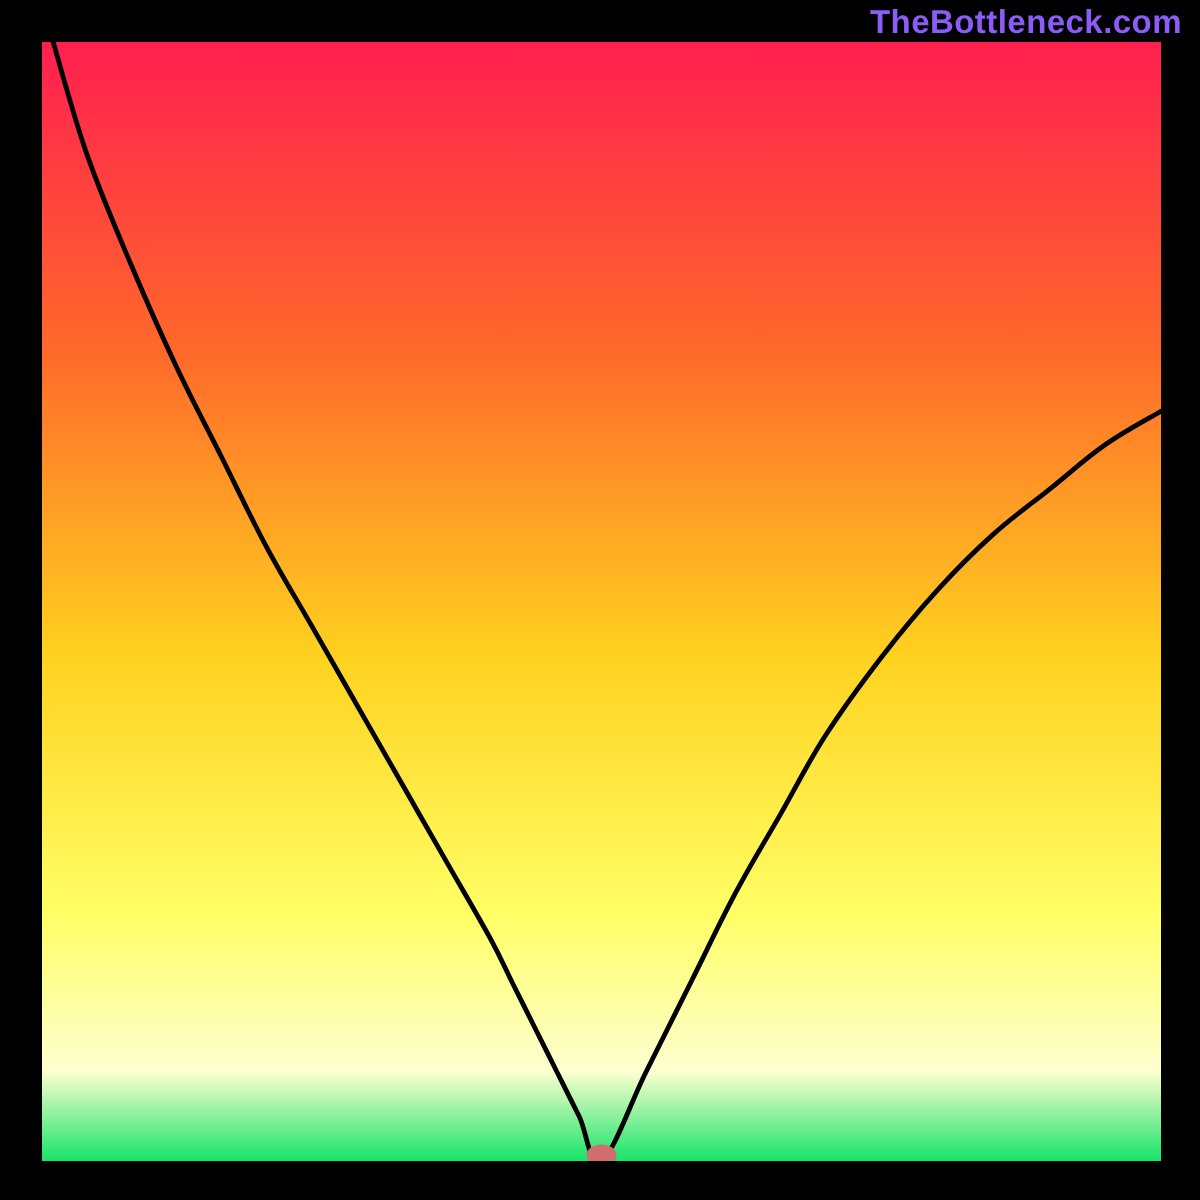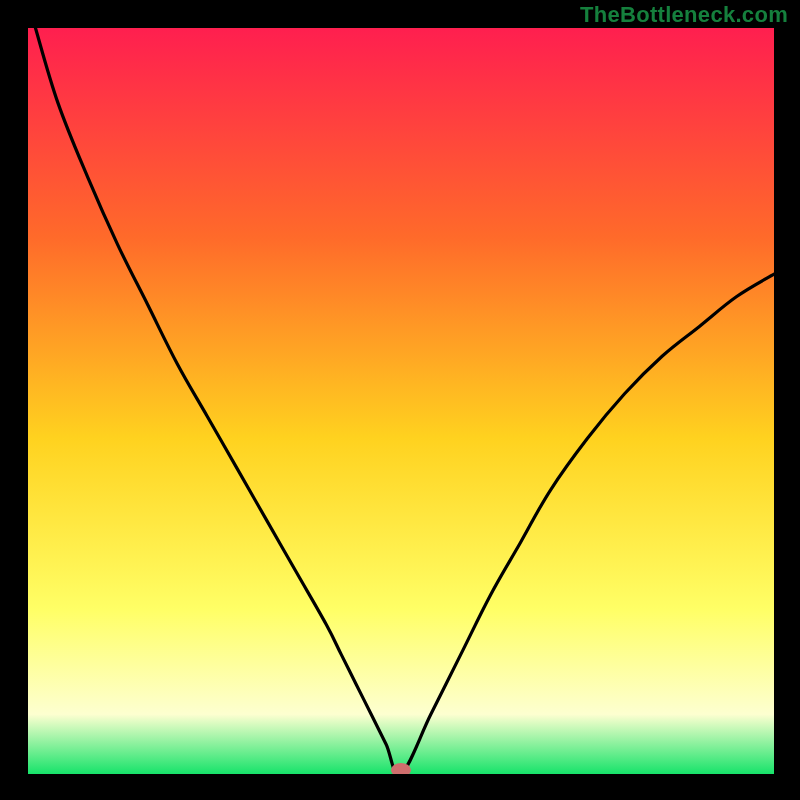--- a/index.html
+++ b/index.html
@@ -14,21 +14,21 @@
   .stage {
     position: relative;
     width: 800px;
     height: 800px;
     background: #000;
   }
   .watermark {
     position: absolute;
     top: 2px;
     right: 12px;
-    color: #15803d;
+    color: #8b5cf6;
     font-size: 22px;
     font-weight: 600;
     letter-spacing: 0.3px;
     user-select: none;
   }
   .plot {
     position: absolute;
     left: 28px;
     top: 28px;
     width: 746px;

